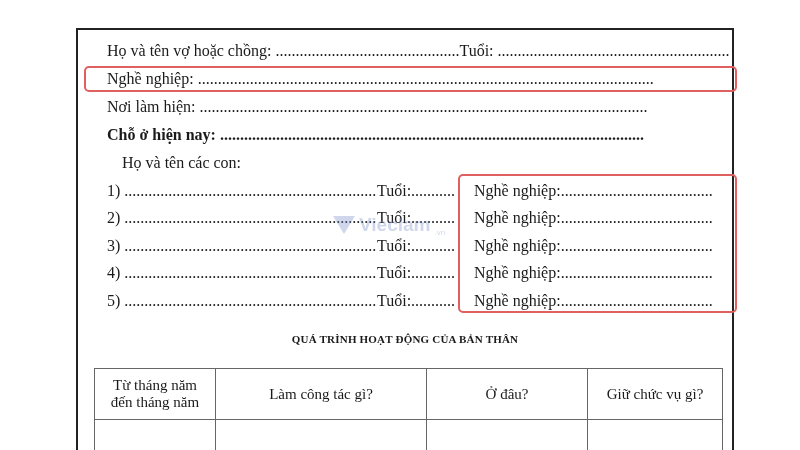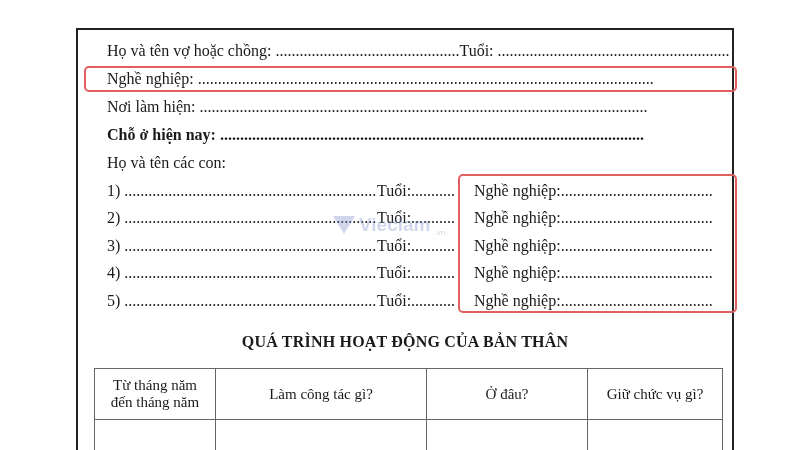--- a/index.html
+++ b/index.html
@@ -13,21 +13,21 @@
     }
     .line {
       position: absolute; left: 107px; font-size: 16px; white-space: nowrap; line-height: 20px;
     }
     .dots { letter-spacing: 0px; }
     .hl {
       position: absolute; border: 2.5px solid #e06060; border-radius: 5px; box-sizing: border-box;
     }
     .title {
       position: absolute; left: 76px; width: 658px; top: 333px; text-align: center;
-      font-size: 16px; font-weight: bold; letter-spacing: 0.2px;
+      font-size: 11px; font-weight: bold; letter-spacing: 0.2px;
     }
     table.activity {
       position: absolute; left: 94px; top: 368px; width: 629px; border-collapse: collapse;
       font-size: 15px;
     }
     table.activity td, table.activity th {
       border: 1px solid #666; text-align: center; font-weight: normal; padding: 0;
     }
     table.activity th { height: 50px; line-height: 17px; }
     table.activity td { height: 32px; }
@@ -57,21 +57,21 @@
 </div>
 
 <div class="line" style="top:97px;">
   <span>Nơi làm hiện: </span><span class="dots">................................................................................................................</span>
 </div>
 
 <div class="line" style="top:125px;font-weight:bold;">
   <span>Chỗ ở hiện nay: </span><span class="dots">..........................................................................................................</span>
 </div>
 
-<div class="line" style="top:153px;">Họ và tên các con:</div>
+<div class="line" style="top:153px;margin-left:15px;">Họ và tên các con:</div>
 
 <div class="hl" style="left:458px; top:174px; width:279px; height:139px;"></div>
 
 <div class="line" style="top:181px;">
   <span style="display:inline-block;width:270px;overflow:hidden;vertical-align:top;"><span>1)</span><span class="dots"> .....................................................................</span></span><span style="display:inline-block;width:97px;overflow:hidden;vertical-align:top;"><span>Tuổi:</span><span class="dots">...........</span></span><span>Nghề nghiệp:</span><span class="dots">......................................</span>
 </div>
 <div class="line" style="top:208px;">
   <span style="display:inline-block;width:270px;overflow:hidden;vertical-align:top;"><span>2)</span><span class="dots"> .....................................................................</span></span><span style="display:inline-block;width:97px;overflow:hidden;vertical-align:top;"><span>Tuổi:</span><span class="dots">...........</span></span><span>Nghề nghiệp:</span><span class="dots">......................................</span>
 </div>
 <div class="line" style="top:236px;">

